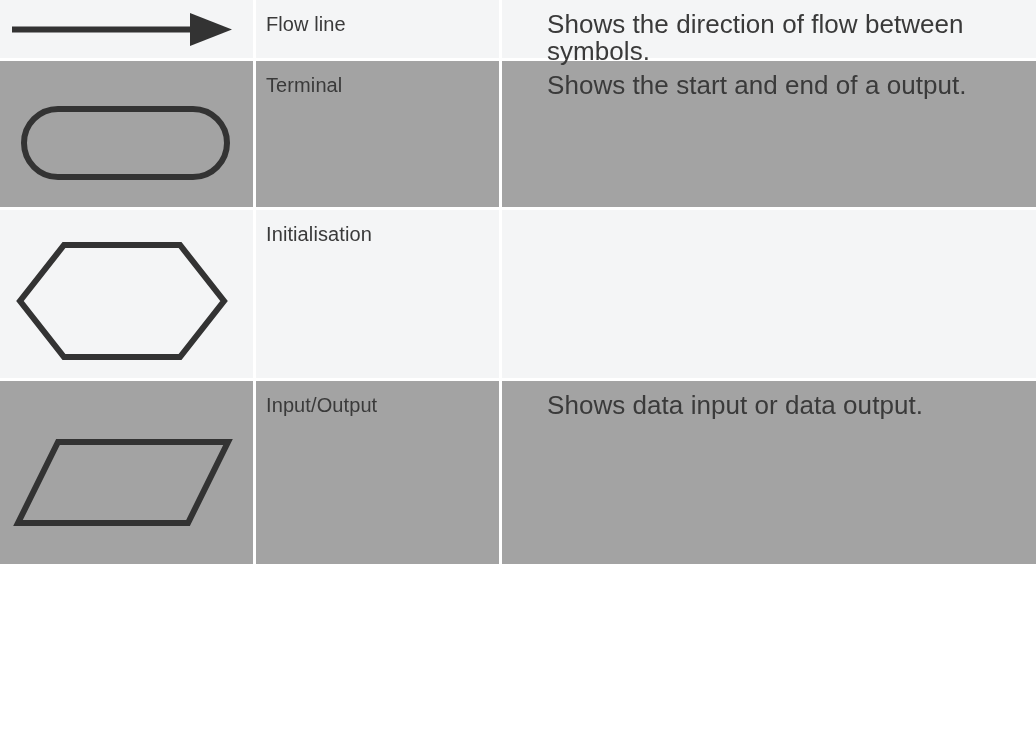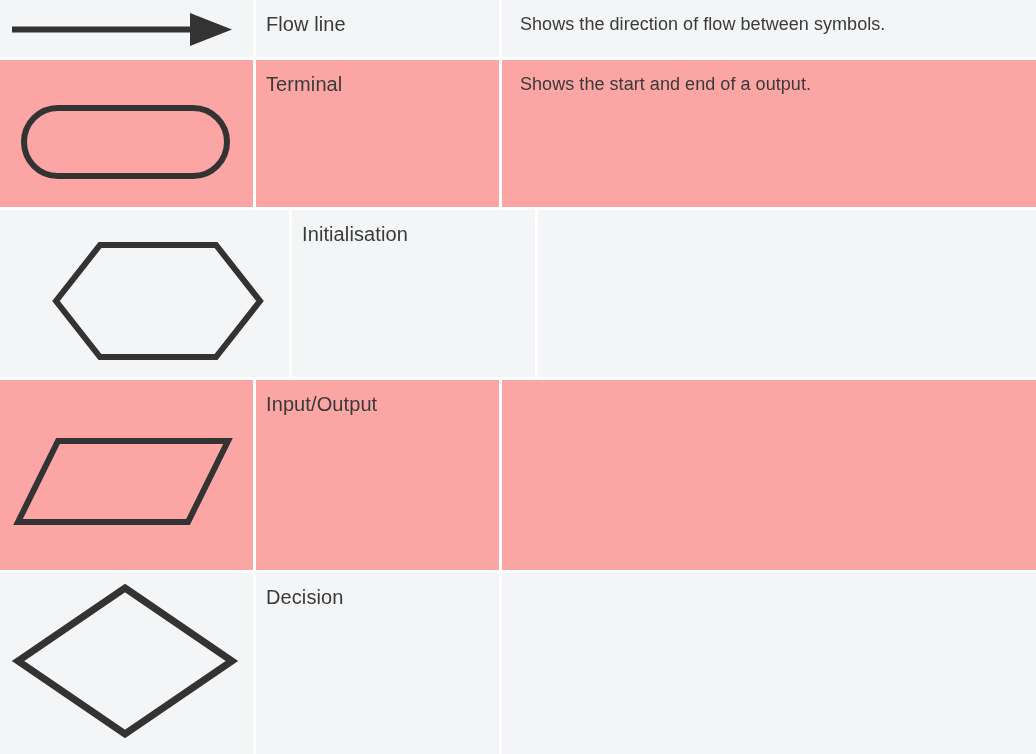--- a/index.html
+++ b/index.html
@@ -7,42 +7,43 @@
     padding: 0;
     background: #ffffff;
   }
   body {
     font-family: "Liberation Sans", sans-serif;
     -webkit-font-smoothing: antialiased;
   }
   #page {
     position: relative;
     width: 1036px;
-    height: 754px;
+    height: 564px;
     overflow: hidden;
     background: #ffffff;
   }
   .table {
     position: absolute;
     left: 0;
     top: 0;
     width: 1036px;
     height: 754px;
     display: flex;
     flex-direction: column;
   }
   .row {
     display: flex;
     flex-direction: row;
     width: 100%;
     box-sizing: border-box;
     background: #f4f5f6;
   }
   .row.alt {
-    background: #fca5a5;
+    background: #a3a3a3;
+    justify-content: center;
   }
   .cell {
     box-sizing: border-box;
     position: relative;
   }
   .cell-symbol {
     width: 253px;
     flex: 0 0 253px;
     position: relative;
   }
@@ -61,38 +62,39 @@
     padding: 11px 16px 0 18px;
   }
   .label {
     font-size: 20px;
     color: #3a3a3a;
     line-height: 27px;
     letter-spacing: 0.1px;
     white-space: nowrap;
   }
   .desc {
-    font-size: 18px;
+    font-size: 26px;
     color: #3a3a3a;
     line-height: 27px;
     letter-spacing: 0.05px;
+    margin-left: 27px;
   }
   .symbol-holder {
     position: absolute;
     inset: 0;
   }
   .symbol-holder svg {
     display: block;
     position: absolute;
   }
 
   
   .r1 { height: 58px; }
   .r2 { height: 149px; }
-  .r3 { height: 170px; padding-left: 36px; }
+  .r3 { height: 170px; }
   .r4 { height: 193px; }
   .r5 { height: 184px; }
   .hgap { height: 3px; background: #ffffff; width: 100%; flex: 0 0 3px; }
 </style>
 </head>
 <body>
 
 <div id="page">
   <div class="table">
 
@@ -157,20 +159,23 @@
           <svg width="253" height="193" viewBox="0 0 253 193" style="left:0;top:0">
             <polygon points="58,61 228,61 188,142 18,142" fill="none" stroke="#333333" stroke-width="6" stroke-linejoin="miter"></polygon>
           </svg>
         </div>
       </div>
       <div class="cell cell-gap"></div>
       <div class="cell cell-name">
         <div class="label">Input/Output</div>
       </div>
       <div class="cell cell-gap"></div>
+      <div class="cell cell-desc">
+        <div class="desc">Shows data input or data output.</div>
+      </div>
     </div>
     <div class="hgap"></div>
 
     <div class="row r5">
       <div class="cell cell-symbol">
         <div class="symbol-holder">
           <svg width="253" height="184" viewBox="0 0 253 184" style="left:0;top:0">
             <polygon points="125,15 232,88 125,161 18,88" fill="none" stroke="#333333" stroke-width="7" stroke-linejoin="miter"></polygon>
           </svg>
         </div>

